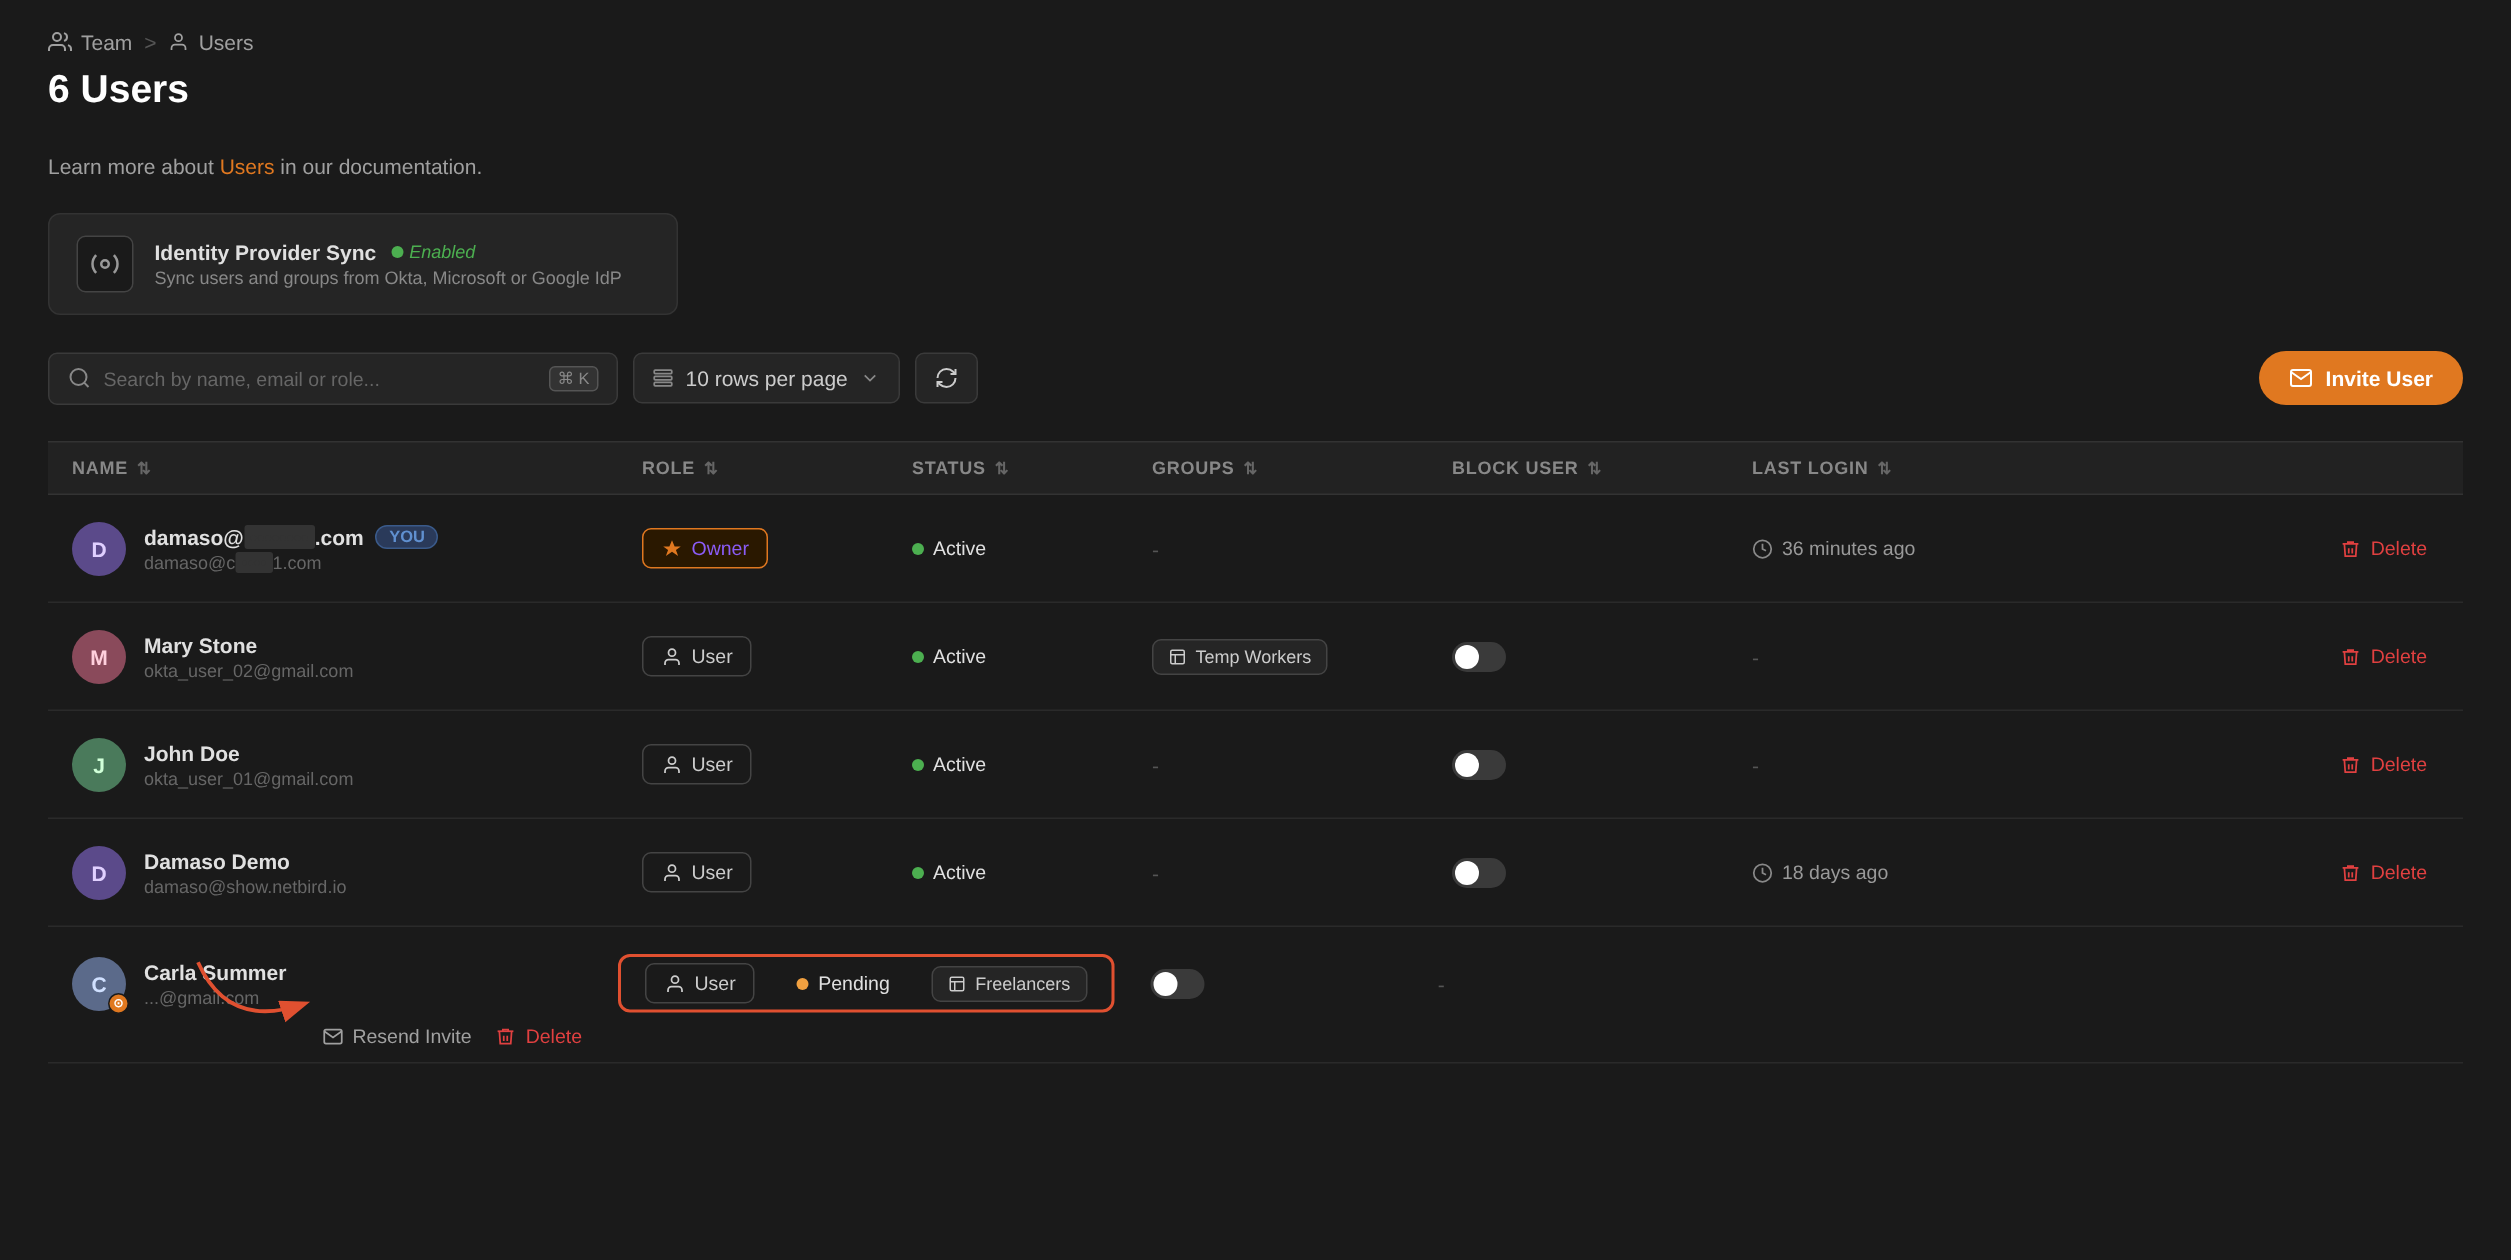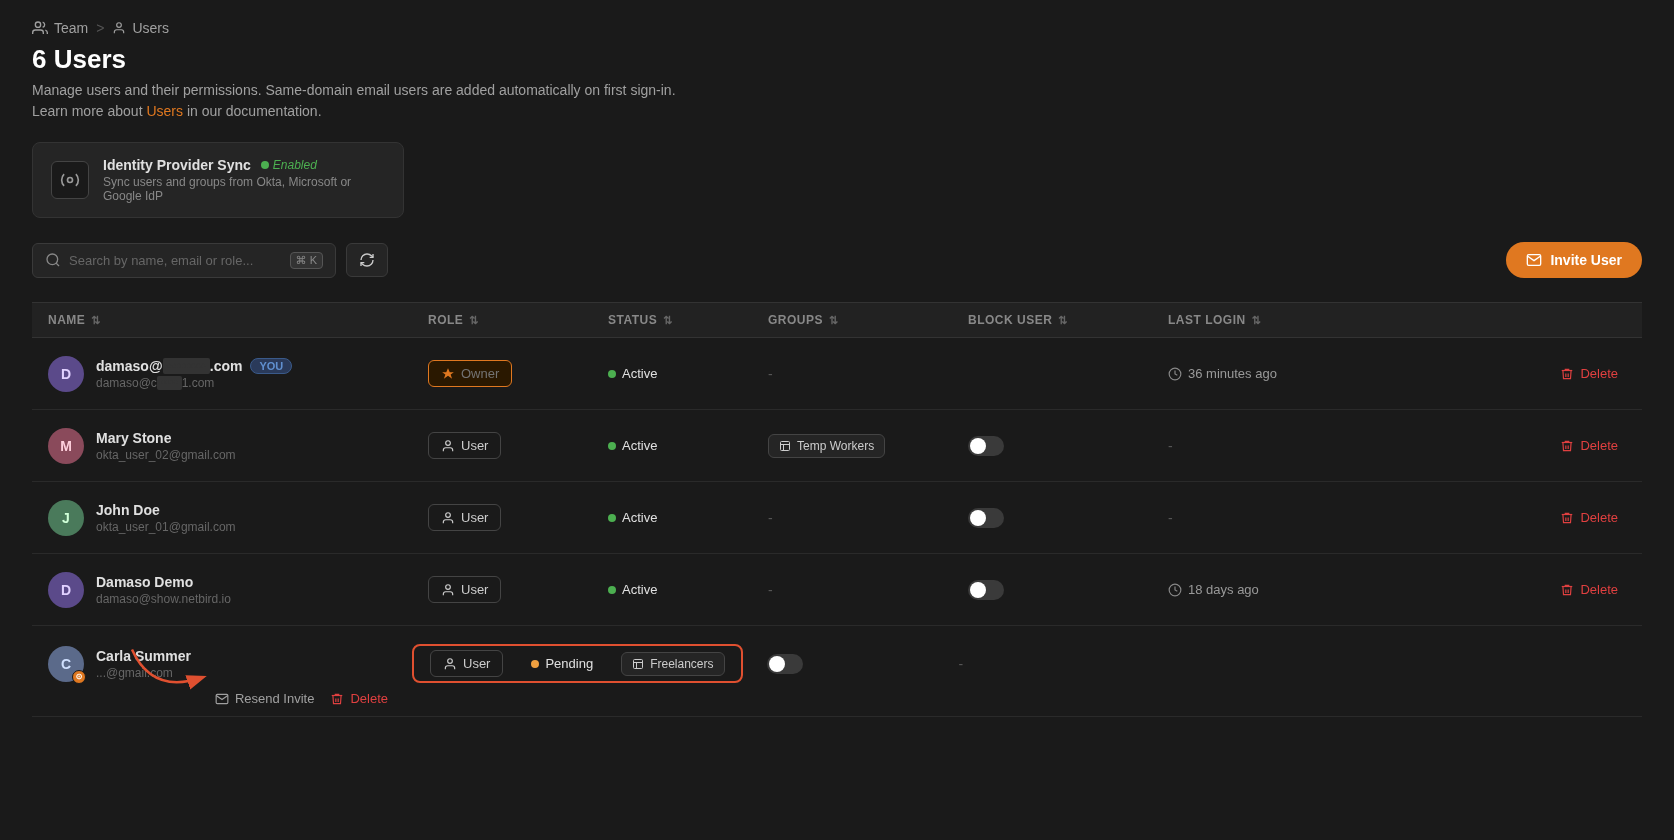--- a/index.html
+++ b/index.html
@@ -56,21 +56,21 @@
       text-decoration: none;
     }
     .idp-card {
       display: flex;
       align-items: center;
       gap: 14px;
       background: #252525;
       border: 1px solid #333;
       border-radius: 8px;
       padding: 14px 18px;
-      width: 372px;
+      width: 420px;
       margin: 20px 0 24px;
     }
     .idp-icon {
       width: 38px;
       height: 38px;
       background: #1a1a1a;
       border-radius: 6px;
       border: 1px solid #444;
       display: flex;
       align-items: center;
@@ -119,21 +119,21 @@
       margin-bottom: 24px;
     }
     .search-box {
       display: flex;
       align-items: center;
       gap: 8px;
       background: #252525;
       border: 1px solid #3a3a3a;
       border-radius: 6px;
       padding: 8px 12px;
-      width: 304px;
+      width: 380px;
       color: #888;
       cursor: text;
     }
     .search-box input {
       background: transparent;
       border: none;
       outline: none;
       color: #e0e0e0;
       font-size: 13px;
       flex: 1;
@@ -295,21 +295,21 @@
       background: transparent;
       border: 1px solid #444;
       border-radius: 6px;
       padding: 5px 12px;
       font-size: 13px;
       color: #ccc;
     }
     .role-badge.owner {
       background: #2a1800;
       border-color: #e07820;
-      color: #737373;
+      color: #8b5cf6;
     }
     .status-active {
       display: flex;
       align-items: center;
       gap: 6px;
       color: #e0e0e0;
       font-size: 13px;
     }
     .status-dot {
       width: 8px;
@@ -409,21 +409,21 @@
       <svg width="14" height="14" viewBox="0 0 24 24" fill="none" stroke="currentColor" stroke-width="2">
         <path d="M20 21v-2a4 4 0 0 0-4-4H8a4 4 0 0 0-4 4v2"></path>
         <circle cx="12" cy="7" r="4"></circle>
       </svg>
       <span>Users</span>
     </span>
   </div>
 
   <div class="page-title">6 Users</div>
   <div class="page-desc">
-    <span>Manage users and their permissions. Same-domain email users are added automatically on first sign-in.</span><br>
+    <br>
     <span>Learn more about</span>
     <a href="#">Users</a>
     <span>in our documentation.</span>
   </div>
 
   <div class="idp-card">
     <div class="idp-icon">
       <svg width="20" height="20" viewBox="0 0 24 24" fill="none" stroke="currentColor" stroke-width="2">
         <circle cx="12" cy="12" r="3"></circle>
         <path d="M19.07 4.93a10 10 0 0 1 0 14.14M4.93 4.93a10 10 0 0 0 0 14.14"></path>
@@ -442,20 +442,31 @@
   </div>
 
   <div class="toolbar">
     <div class="search-box">
       <svg width="16" height="16" viewBox="0 0 24 24" fill="none" stroke="#888" stroke-width="2">
         <circle cx="11" cy="11" r="8"></circle>
         <path d="m21 21-4.35-4.35"></path>
       </svg>
       <input type="text" placeholder="Search by name, email or role..." style="">
       <span class="kbd">⌘ K</span>
+    </div>
+    <div class="rows-selector">
+      <svg width="14" height="14" viewBox="0 0 24 24" fill="none" stroke="#888" stroke-width="2">
+        <rect x="2" y="3" width="20" height="4" rx="1"></rect>
+        <rect x="2" y="10" width="20" height="4" rx="1"></rect>
+        <rect x="2" y="17" width="20" height="4" rx="1"></rect>
+      </svg>
+      <span>10 rows per page</span>
+      <svg width="14" height="14" viewBox="0 0 24 24" fill="none" stroke="#888" stroke-width="2">
+        <path d="m6 9 6 6 6-6"></path>
+      </svg>
     </div>
     <button class="refresh-btn">
       <svg width="16" height="16" viewBox="0 0 24 24" fill="none" stroke="currentColor" stroke-width="2">
         <path d="M3 12a9 9 0 0 1 9-9 9.75 9.75 0 0 1 6.74 2.74L21 8"></path>
         <path d="M21 3v5h-5"></path>
         <path d="M21 12a9 9 0 0 1-9 9 9.75 9.75 0 0 1-6.74-2.74L3 16"></path>
         <path d="M3 21v-5h5"></path>
       </svg>
     </button>
     <button class="invite-btn">

